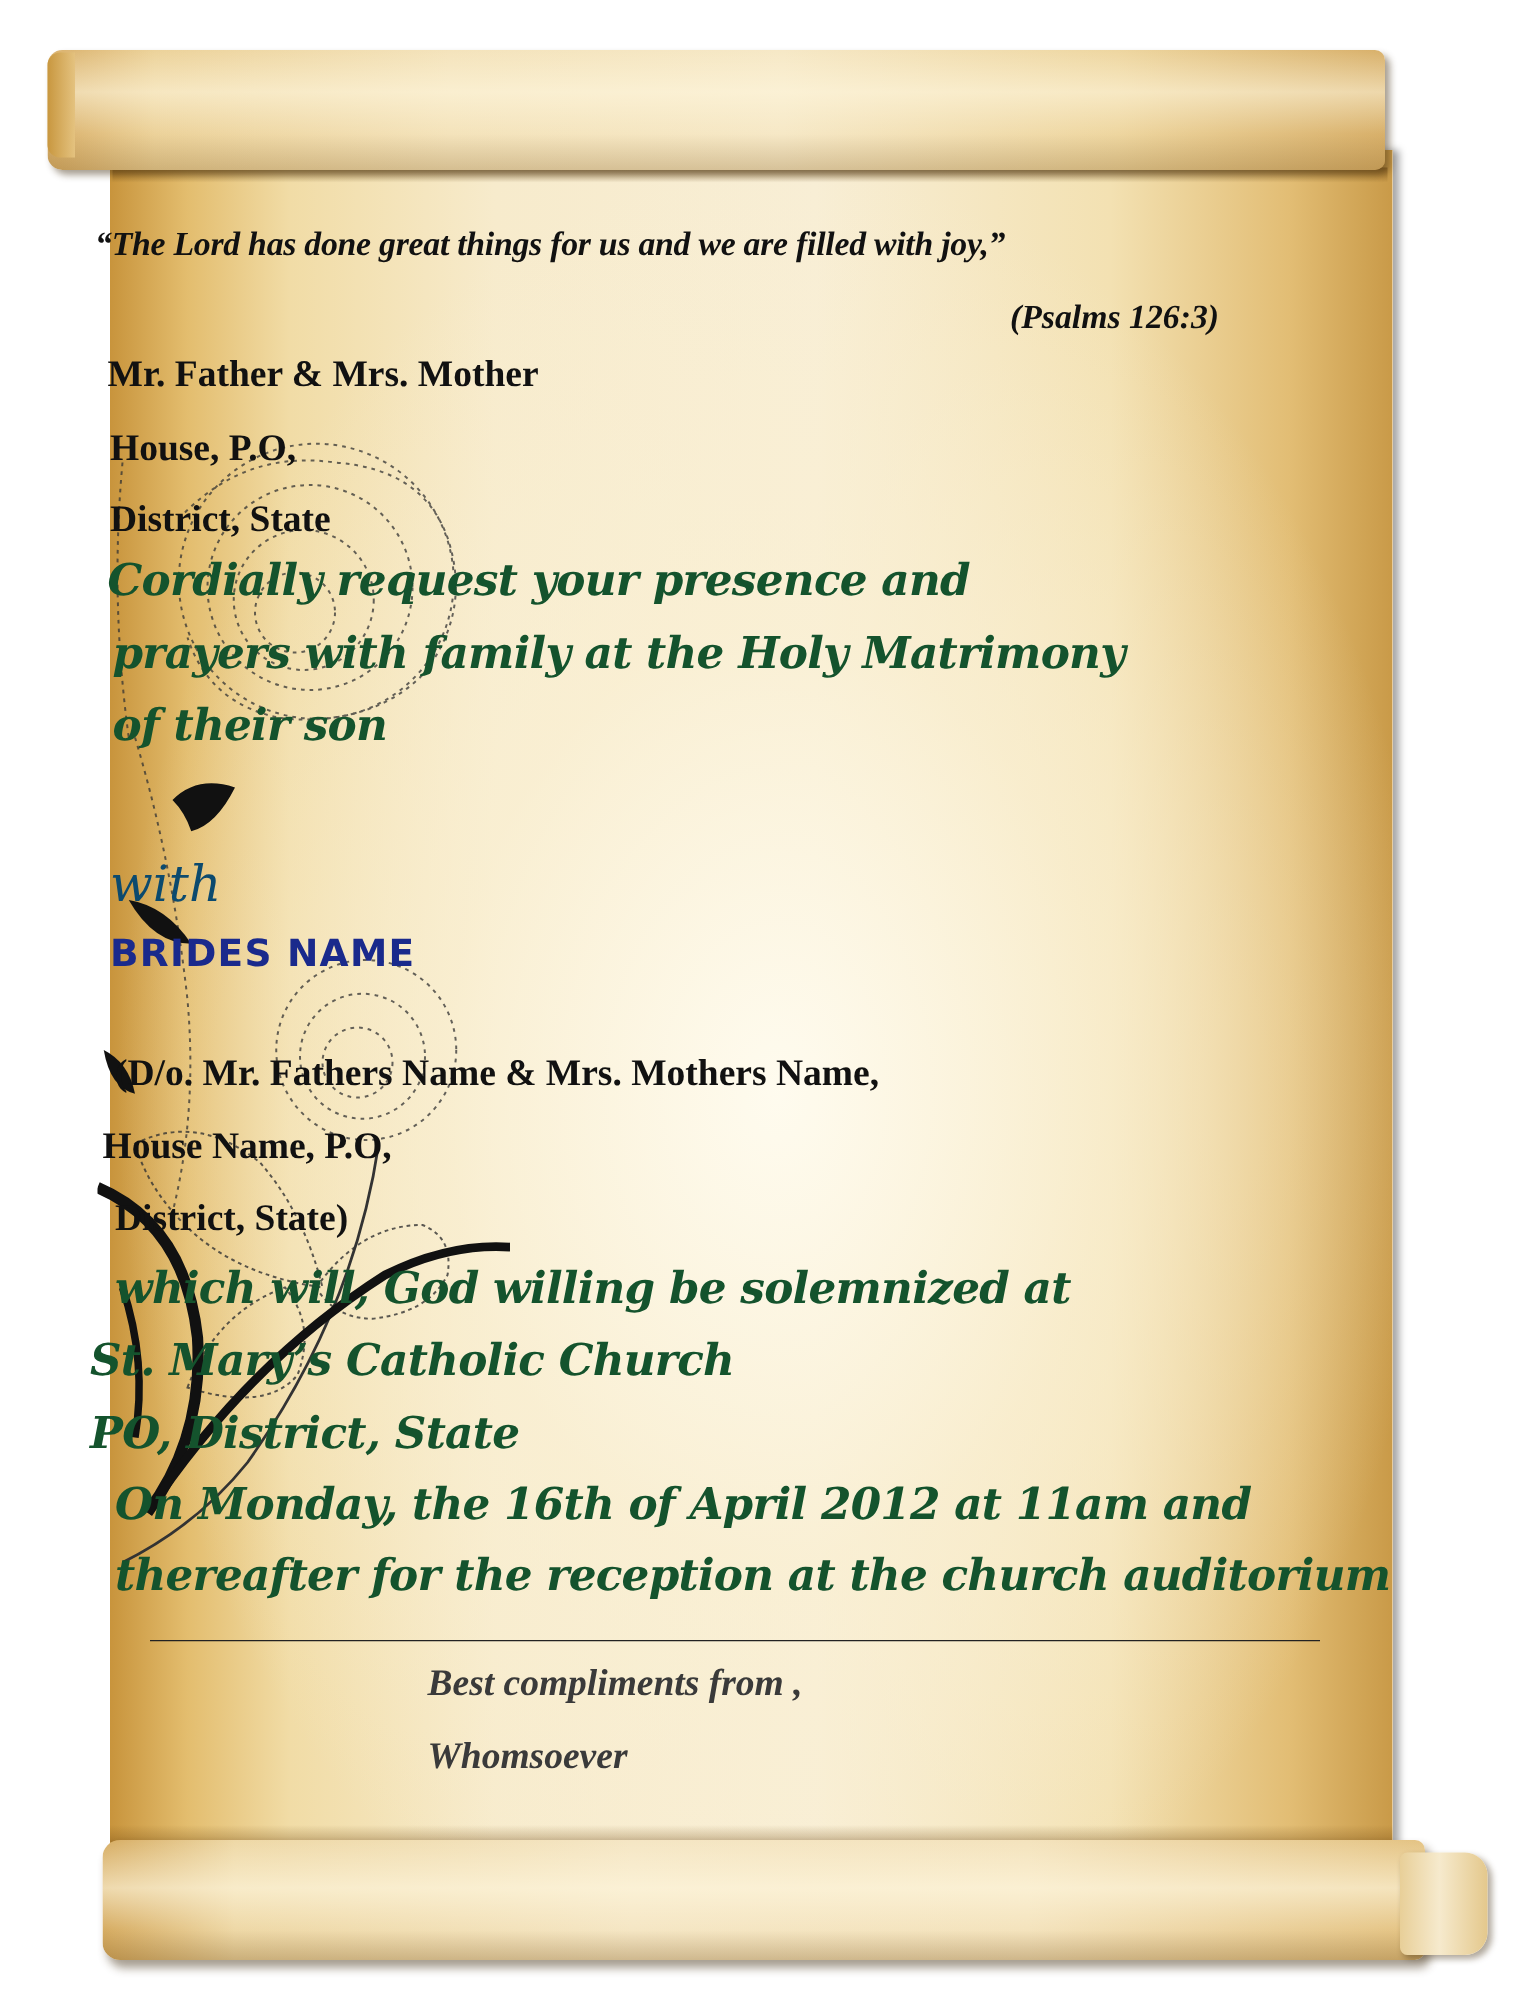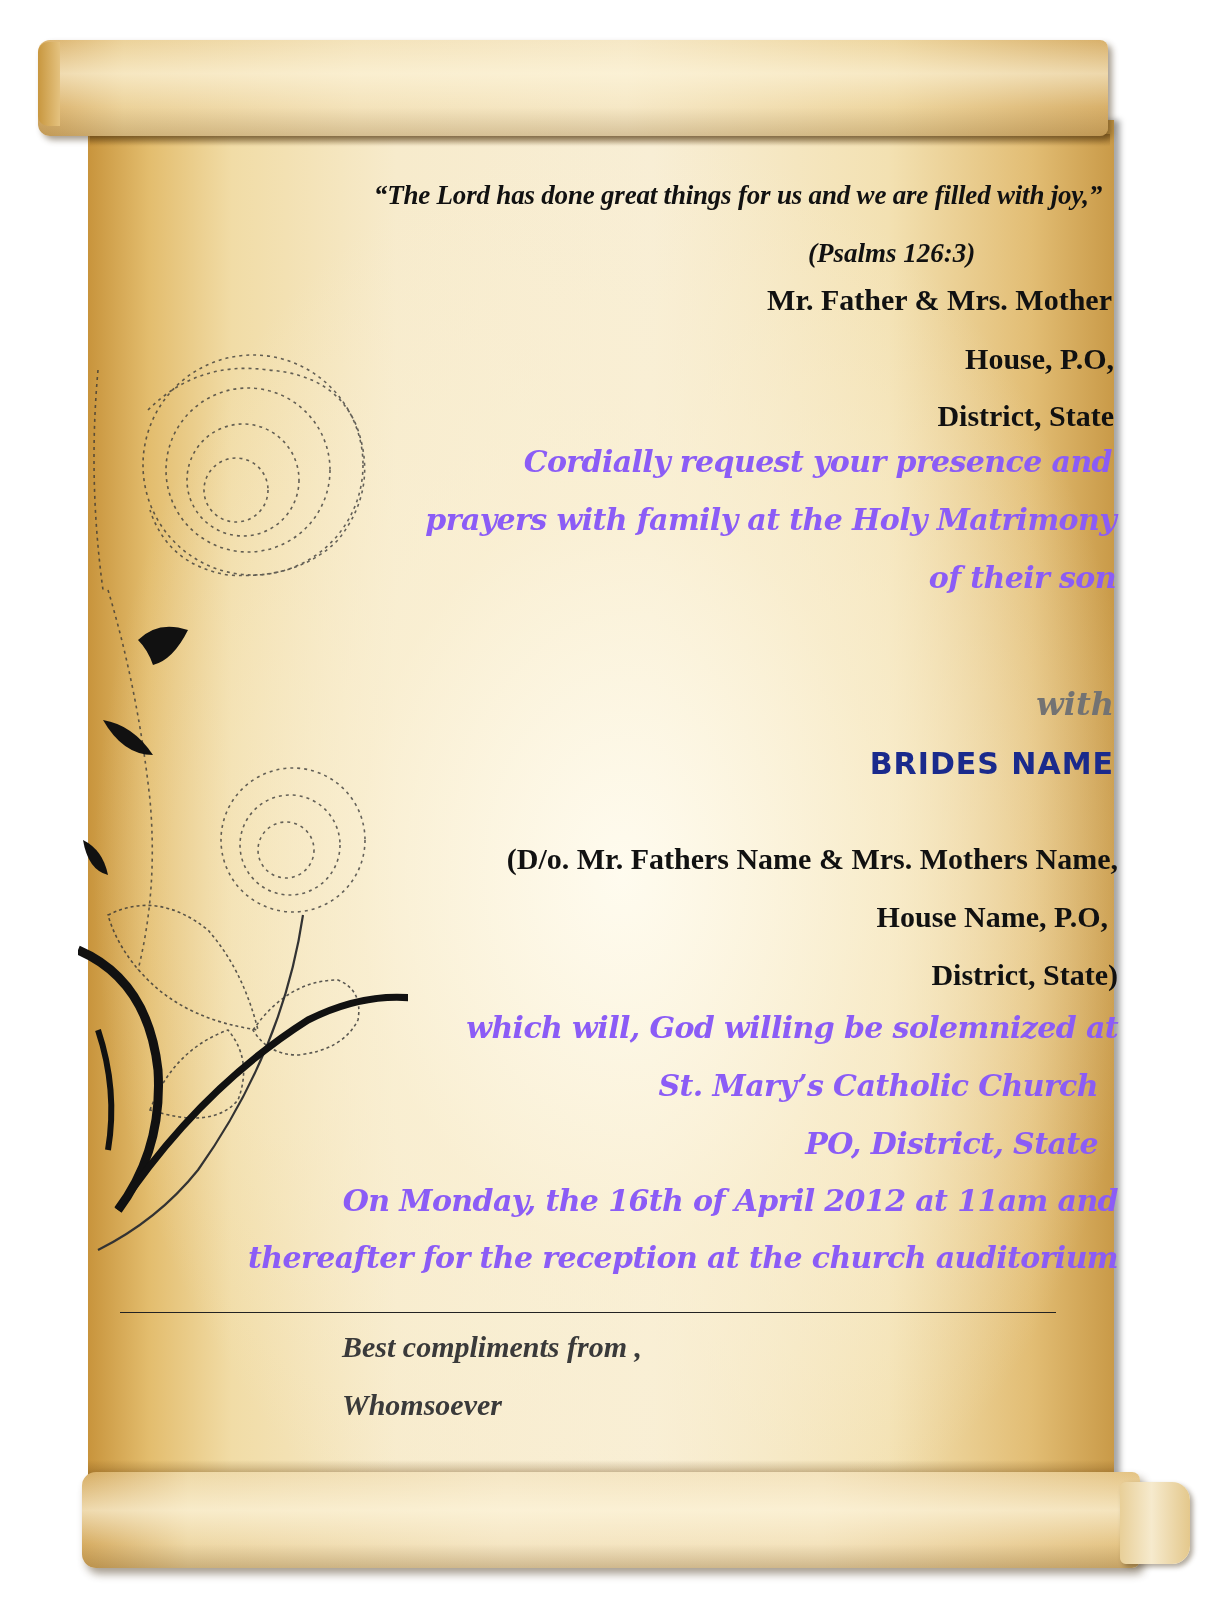--- a/index.html
+++ b/index.html
@@ -49,43 +49,43 @@
     .roll-bottom-shadow {
       position: absolute; left: 88px; top: 1460px; width: 1026px; height: 14px;
       background: linear-gradient(0deg, rgba(110,70,15,0.35), rgba(110,70,15,0));
     }
     .floral {
       position: absolute; left: 78px; top: 330px; width: 330px; height: 930px;
       pointer-events: none;
     }
     .content { position: absolute; left: 88px; top: 120px; width: 1026px; height: 1370px; }
     .line {
-      position: absolute; left: 0; width: 100%; text-align: right; white-space: nowrap;
+      position: absolute; left: 0; width: 100%; text-align: left; white-space: nowrap;
     }
     .quote {
       font-family: "Liberation Serif", serif; font-style: italic; font-weight: bold;
       font-size: 27px; color: #111; letter-spacing: -0.2px;
     }
     .cite {
       position: absolute; left: 720px; font-family: "Liberation Serif", serif;
       font-style: italic; font-weight: bold; font-size: 27px; color: #111;
     }
     .host {
       font-family: "Liberation Serif", serif; font-weight: bold; font-size: 30px; color: #111;
     }
     .red {
       font-family: "DejaVu Serif", serif; font-style: italic; font-weight: bold;
-      font-size: 30px; color: #8b5cf6; letter-spacing: -0.6px;
+      font-size: 35px; color: #14532d; letter-spacing: -0.6px;
     }
     .groom {
       font-family: "DejaVu Sans", sans-serif; font-weight: bold; font-size: 32px;
       color: #1a2a8c; letter-spacing: 1px; font-variant: small-caps;
     }
     .with {
-      font-family: "DejaVu Serif", serif; font-style: italic; font-size: 32px; color: #737373; font-weight: bold;
+      font-family: "DejaVu Serif", serif; font-style: italic; font-size: 40px; color: #0c4a6e;
     }
     .bride {
       font-family: "DejaVu Sans", sans-serif; font-weight: bold; font-size: 30px;
       color: #1a2a8c; letter-spacing: 1px;
     }
     .divider {
       position: absolute; left: 32px; top: 1192px; width: 936px; height: 0;
       border-top: 1.5px solid #222;
     }
     .compliment {

